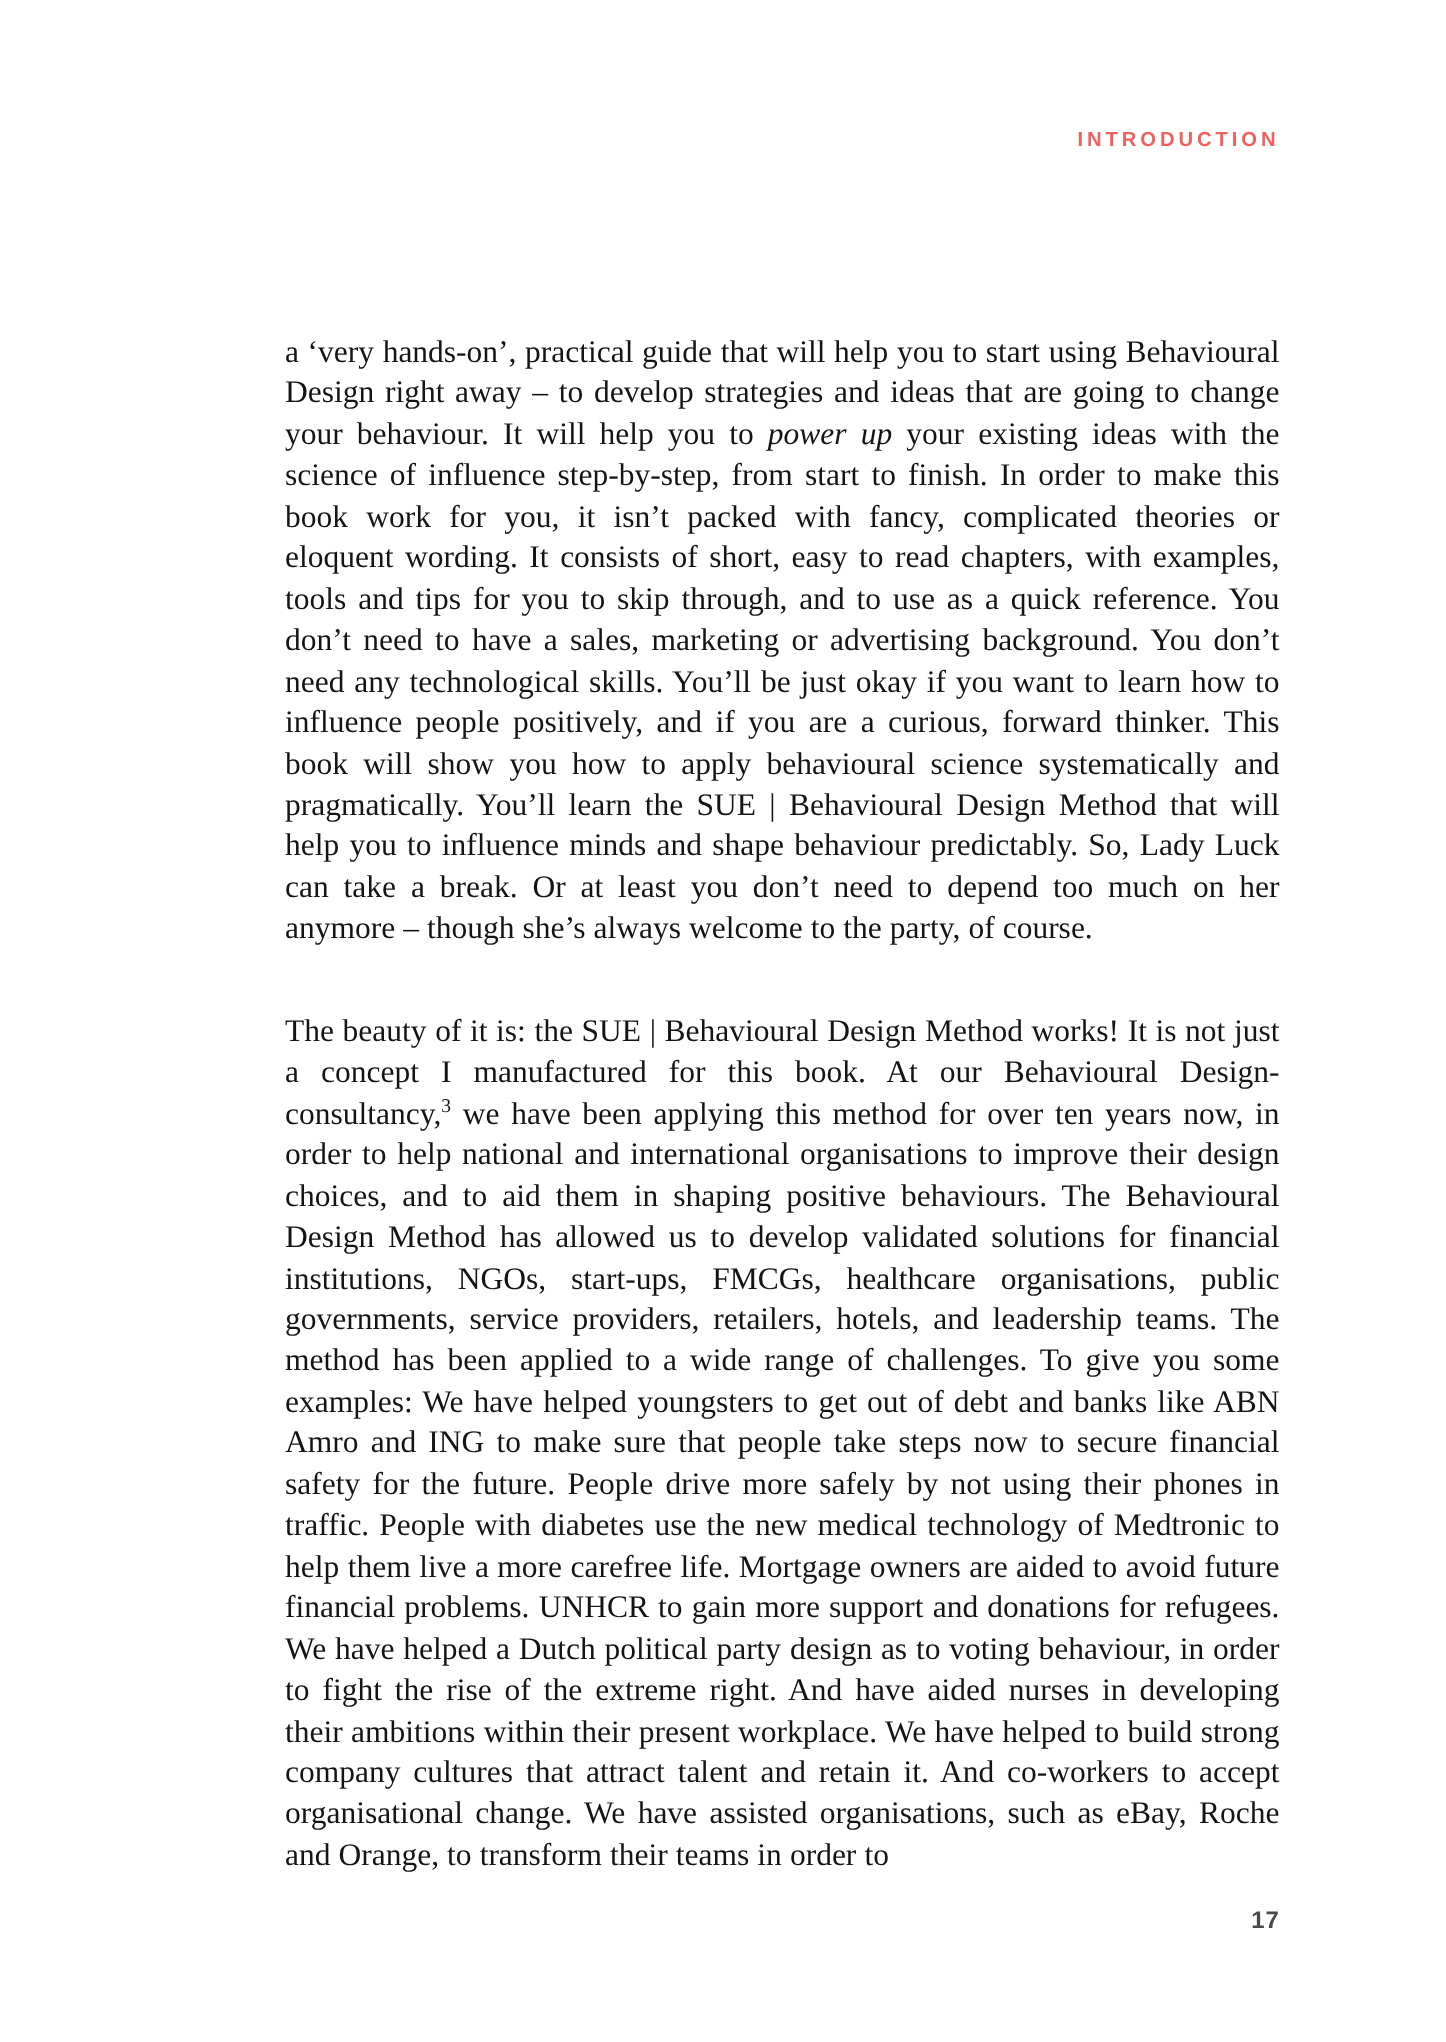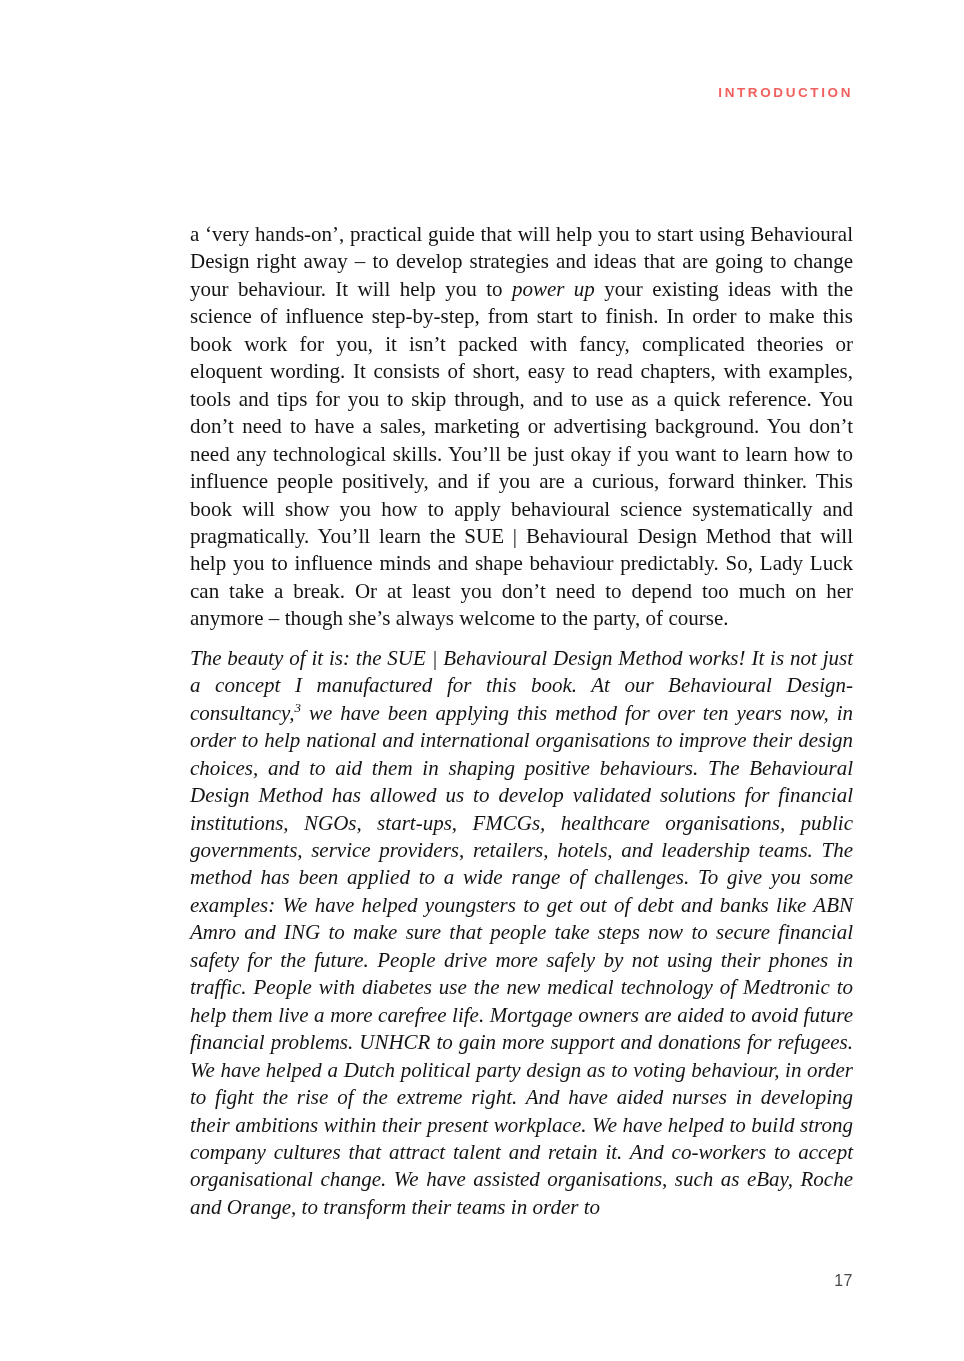--- a/index.html
+++ b/index.html
@@ -47,22 +47,21 @@
     font-size: 21px;
     line-height: 27.45px;
     color: #141414;
     text-align: justify;
     text-justify: inter-word;
     hyphens: none;
     word-spacing: 0.1px;
   }
 
   .para + .para {
-    margin-top: 12px;
-    font-style: italic;
+    margin-top: 41px;
   }
 
   
   .para { text-align-last: left; }
 
   .italic { font-style: italic; }
 
   sup.fn {
     font-size: 0.62em;
     vertical-align: super;
@@ -70,21 +69,21 @@
   }
 
   
   .folio {
     position: absolute;
     top: 1272px;
     left: 190px;
     width: 663px;
     text-align: right;
     font-family: "Liberation Sans", "DejaVu Sans", sans-serif;
-    font-weight: normal;
+    font-weight: bold;
     font-size: 16px;
     letter-spacing: 0.5px;
     color: #494949;
   }
 </style>
 </head>
 <body>
 
 <div class="page">
 

